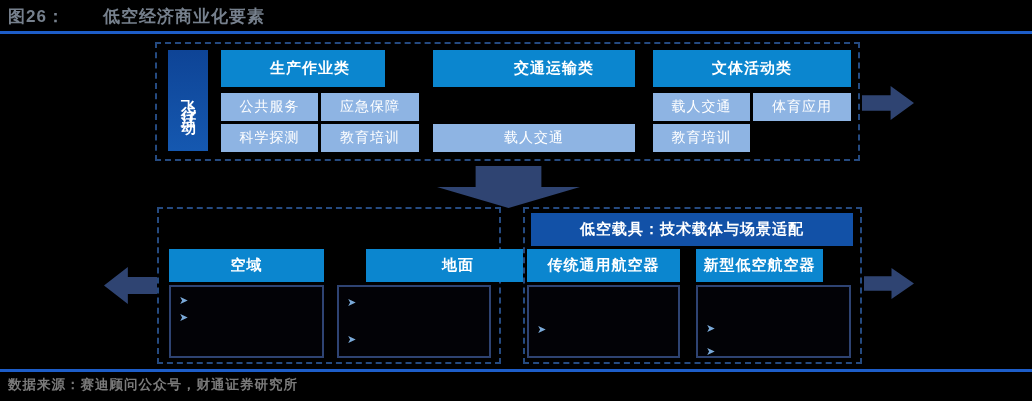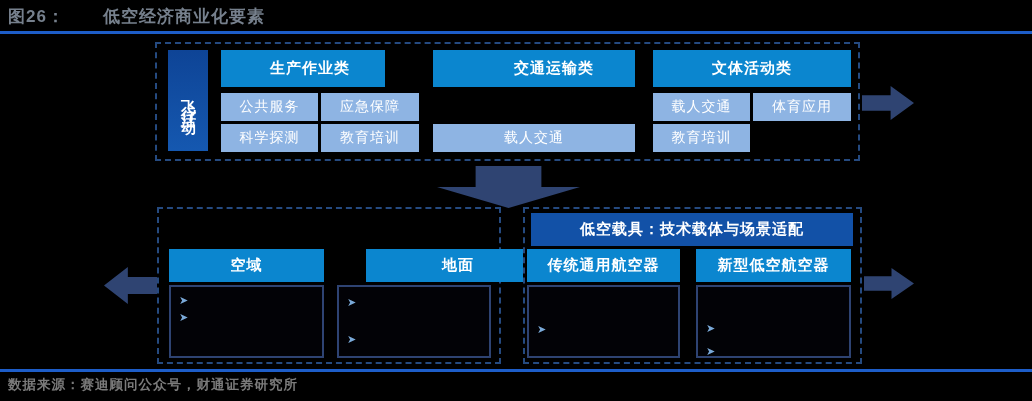--- a/index.html
+++ b/index.html
@@ -92,21 +92,21 @@
     <span class="bullet" style="top:24px;">➤</span>
   </div>
   <div class="abs content-box" style="left:337px;top:285px;width:154px;height:73px;">
     <span class="bullet" style="top:9px;">➤</span>
     <span class="bullet" style="top:46px;">➤</span>
   </div>
 
   <div class="abs dashed" style="left:523px;top:207px;width:339px;height:157px;"></div>
   <div class="abs box-header" style="left:531px;top:213px;width:322px;">低空载具：技术载体与场景适配</div>
   <div class="abs sub-header" style="left:527px;top:249px;width:153px;">传统通用航空器</div>
-  <div class="abs sub-header" style="left:696px;top:249px;width:155px;">新型低空航空器</div>
+  <div class="abs sub-header" style="left:696px;top:249px;width:127px;">新型低空航空器</div>
   <div class="abs content-box" style="left:527px;top:285px;width:153px;height:73px;">
     <span class="bullet" style="top:36px;">➤</span>
   </div>
   <div class="abs content-box" style="left:696px;top:285px;width:155px;height:73px;">
     <span class="bullet" style="top:35px;">➤</span>
     <span class="bullet" style="top:58px;">➤</span>
   </div>
 
   <div class="abs rule" style="top:369px;"></div>
   <div class="abs source">数据来源：赛迪顾问公众号，财通证券研究所</div>

